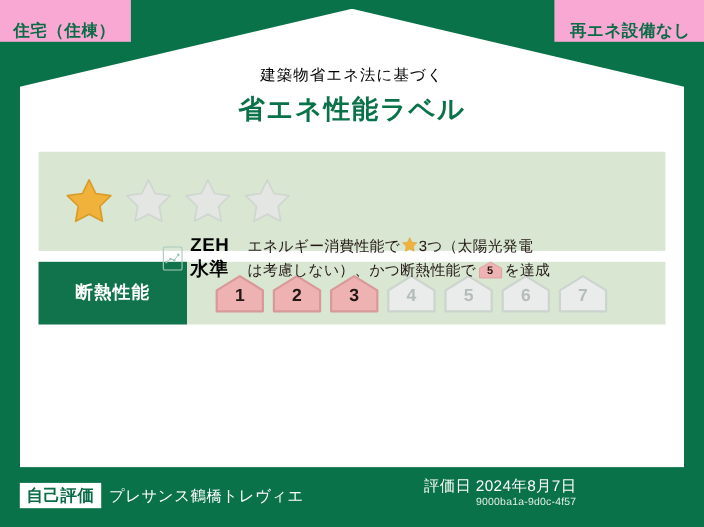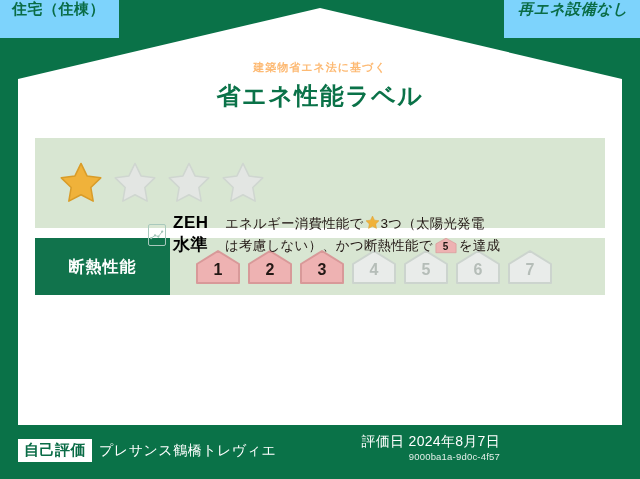--- a/index.html
+++ b/index.html
@@ -6,40 +6,40 @@
   body{
     width:640px;height:479px;overflow:hidden;
     background:#0a7248;
     font-family:"Liberation Sans","DejaVu Sans",sans-serif;
     -webkit-font-smoothing:antialiased;
   }
   .label{position:relative;width:640px;height:479px;background:#0a7248;overflow:hidden;}
 
   
   .corner-tag{
-    position:absolute;top:0;background:#7dd3fc;color:#0a6c46;
+    position:absolute;top:0;background:#f9a8d4;color:#0a6c46;
     font-weight:bold;font-size:15px;letter-spacing:.5px;
-    display:flex;align-items:flex-start;justify-content:center;
+    display:flex;align-items:flex-end;justify-content:center;
     height:38px;box-sizing:border-box;
   }
   .corner-tag.left{left:0;padding:0 14px 0 12px;}
-  .corner-tag.right{right:0;padding:0 12px 0 14px;font-style:italic;}
+  .corner-tag.right{right:0;padding:0 12px 0 14px;}
 
   
   .house{
     position:absolute;left:18px;top:8px;width:604px;height:417px;
   }
   .house-shape{
     position:absolute;inset:0;background:#ffffff;
     -webkit-clip-path:polygon(0% 17.0%, 50% 0%, 100% 17.0%, 100% 100%, 0% 100%);
     clip-path:polygon(0% 17.0%, 50% 0%, 100% 17.0%, 100% 100%, 0% 100%);
   }
 
   .title-wrap{position:absolute;left:0;top:52px;width:604px;text-align:center;}
-  .title-sub{color:#fdba74;font-size:11px;font-weight:bold;letter-spacing:1px;}
+  .title-sub{color:#000000;font-size:14px;font-weight:normal;letter-spacing:1px;}
   .title-main{color:#0a7248;font-size:24px;font-weight:bold;letter-spacing:1.5px;margin-top:5px;}
 
   
   .rows{position:absolute;left:17px;top:130px;width:570px;}
   .perf-row{display:flex;align-items:stretch;margin-bottom:10px;}
   .perf-name{
     width:135px;min-width:135px;background:#11734c;color:#ffffff;
     font-weight:bold;font-size:16px;letter-spacing:1px;
     display:flex;flex-direction:column;align-items:center;justify-content:center;
     text-align:center;line-height:1.45;
@@ -79,21 +79,21 @@
     font-size:10px;font-weight:bold;color:#231815;padding-top:3px;box-sizing:border-box;}
 
   
   .footer{position:absolute;left:0;bottom:0;width:532px;height:54px;color:#ffffff;}
   .footer-left{position:absolute;left:18px;top:14px;display:flex;align-items:center;}
   .eval-tag{
     background:#ffffff;color:#0a6c46;font-weight:bold;font-size:15px;
     padding:2px 6px;letter-spacing:.5px;
   }
   .bldg-name{font-size:14px;margin-left:7px;letter-spacing:.5px;}
-  .footer-right{position:absolute;right:32px;top:8px;text-align:right;}
+  .footer-right{position:absolute;right:8px;top:8px;text-align:right;}
   .eval-date{font-size:14px;letter-spacing:.3px;}
   .doc-id{font-size:9.5px;margin-top:0;color:#e3efe9;letter-spacing:.2px;}
 </style>
 </head>
 <body>
 
 <div class="label">
 
   <div class="corner-tag left">
     <span>住宅（住棟）</span>

